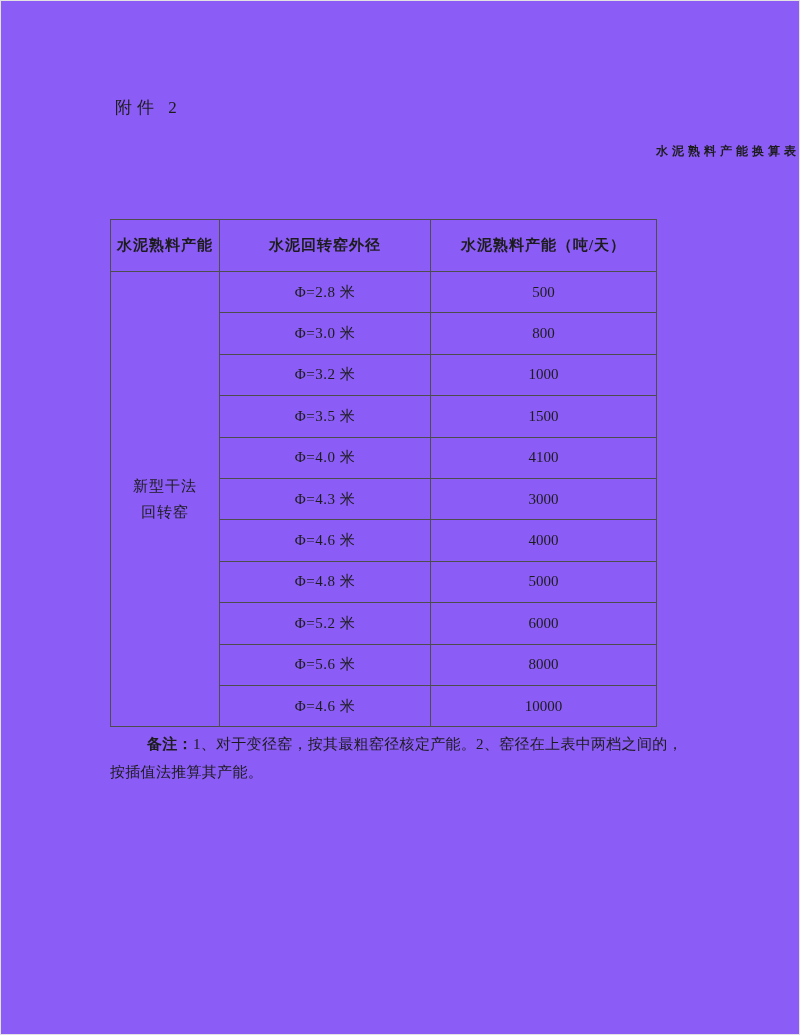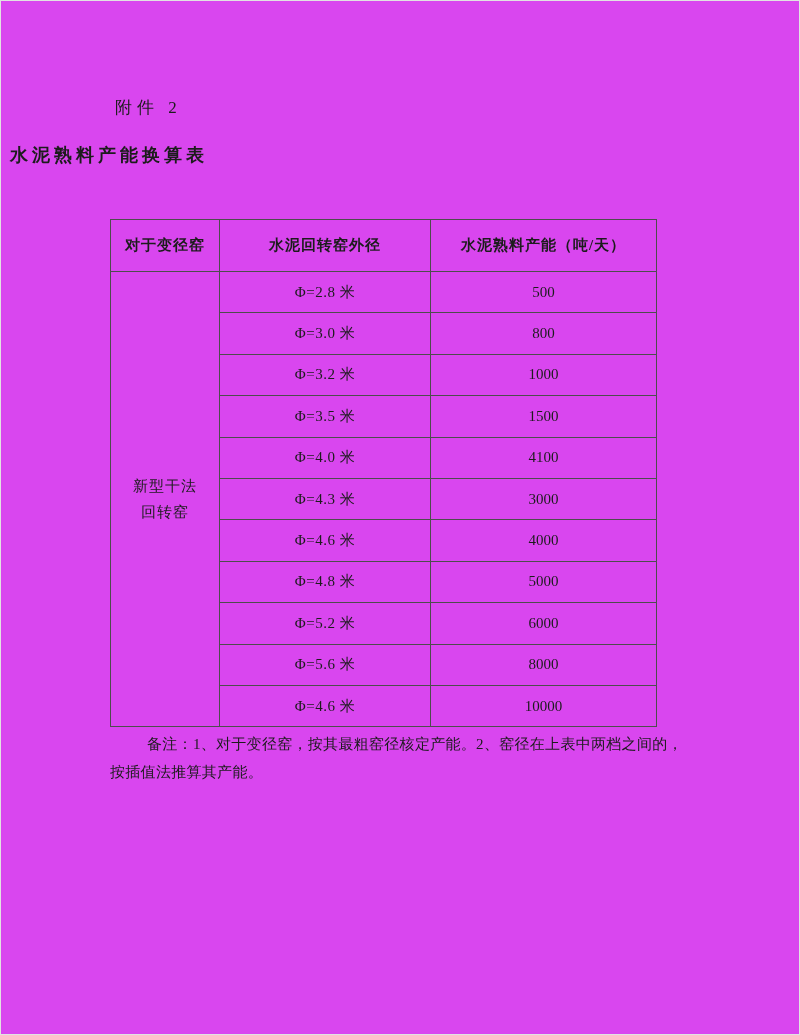--- a/index.html
+++ b/index.html
@@ -4,41 +4,41 @@
 <style>
   html, body {
     margin: 0;
     padding: 0;
     background: #ffffff;
   }
   .page {
     position: relative;
     width: 800px;
     height: 1035px;
-    background: #d946ef;
+    background: #8b5cf6;
     font-family: "Liberation Serif", "DejaVu Serif", serif;
     color: #1c1c1c;
     box-shadow: inset 0 0 0 1px #e2e2e2;
     overflow: hidden;
   }
   .attachment-label {
     position: absolute;
     left: 115px;
     top: 96px;
     font-size: 17px;
     letter-spacing: 5px;
   }
   .doc-title {
     position: absolute;
     left: 0;
     right: 0;
     top: 143px;
     margin: 0;
-    text-align: left;
-    font-size: 18px;
+    text-align: right;
+    font-size: 12px;
     font-weight: bold;
     letter-spacing: 4px;
     padding-left: 10px;
   }
   table.capacity-table {
     position: absolute;
     left: 110px;
     top: 219px;
     width: 546px;
     height: 508px;
@@ -79,21 +79,21 @@
     top: 730px;
     width: 600px;
     margin: 0;
     font-size: 15px;
     line-height: 28px;
     text-indent: 37px;
     white-space: pre-line;
     letter-spacing: 0.3px;
   }
   .note strong {
-    font-weight: normal;
+    font-weight: bold;
     text-align: right;
   }
   .page-number {
     position: absolute;
     left: 0;
     right: 0;
     top: 951px;
     text-align: center;
     font-size: 15px;
   }
@@ -108,21 +108,21 @@
   <h1 class="doc-title">水泥熟料产能换算表</h1>
 
   <table class="capacity-table">
     <colgroup>
       <col style="width:109px">
       <col style="width:211px">
       <col style="width:226px">
     </colgroup>
     <thead>
       <tr>
-        <th>对于变径窑</th>
+        <th>水泥熟料产能</th>
         <th>水泥回转窑外径</th>
         <th>水泥熟料产能（吨/天）</th>
       </tr>
     </thead>
     <tbody>
       <tr>
         <td rowspan="11" class="equipment-cell">新型干法
 回转窑</td>
         <td class="diameter-cell">Φ=2.8 米</td>
         <td class="capacity-value">500</td>

